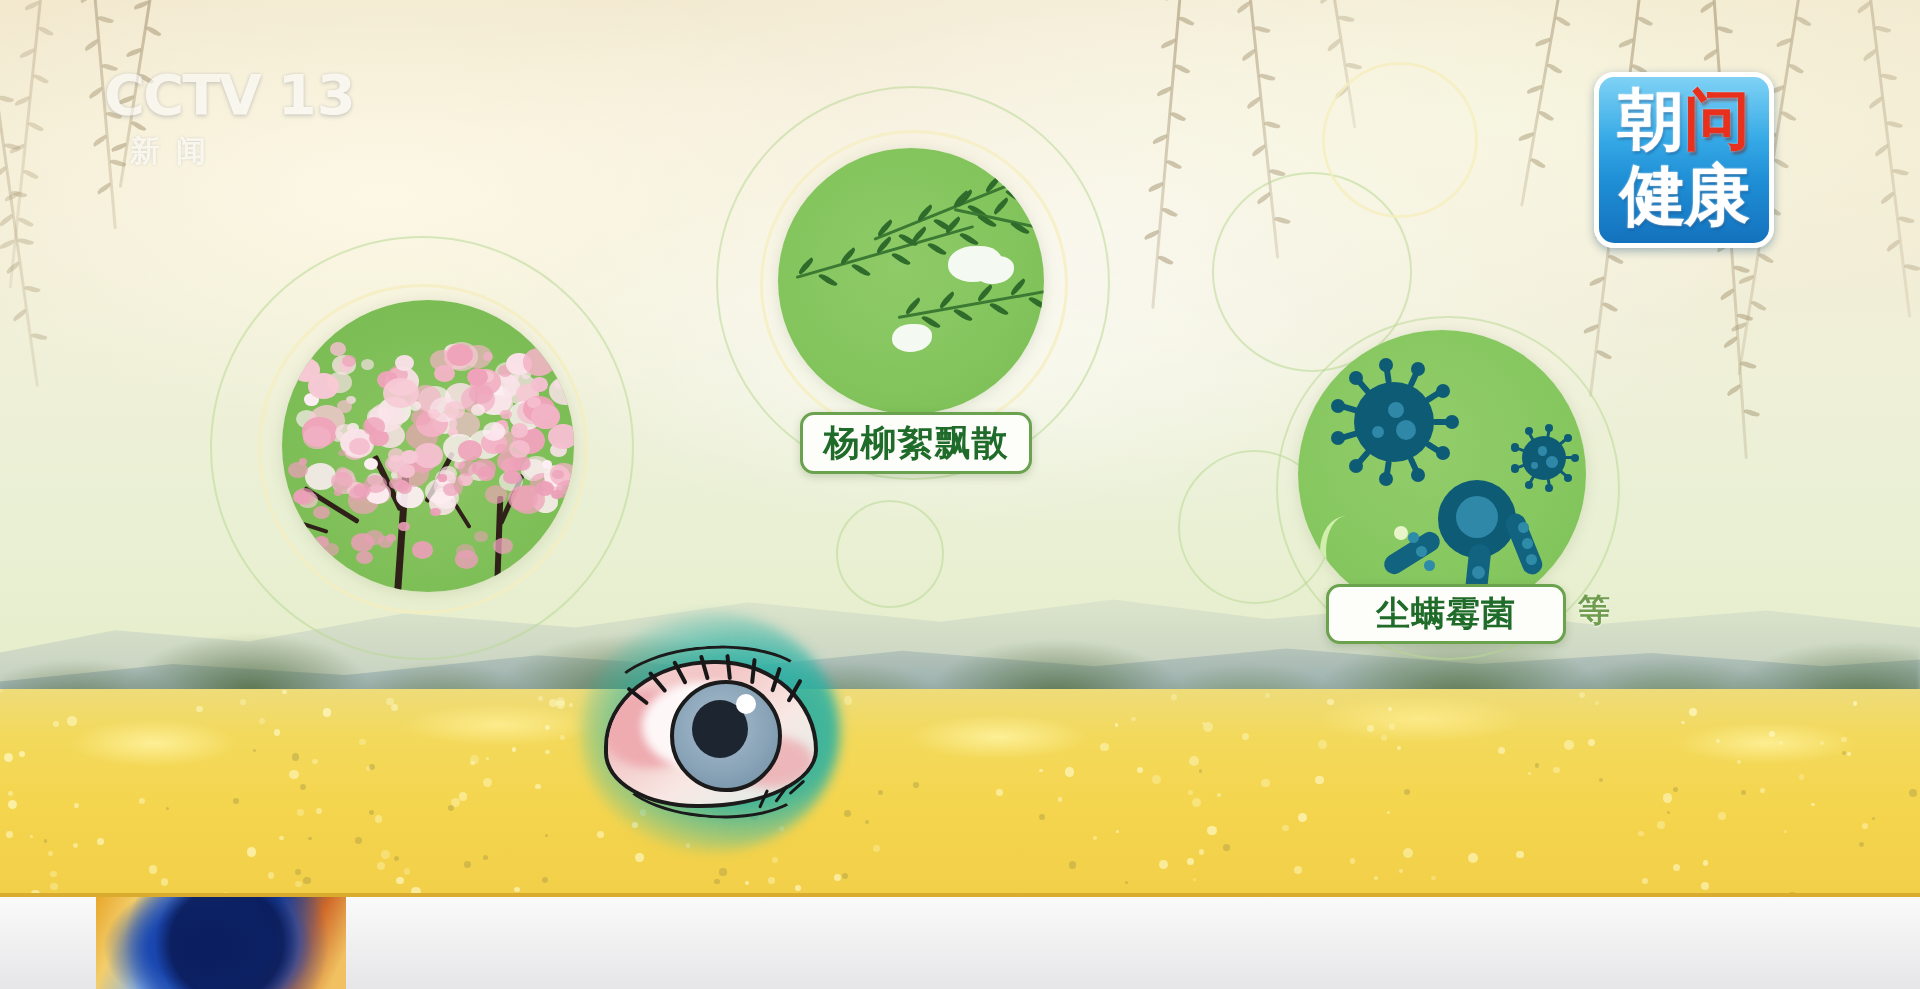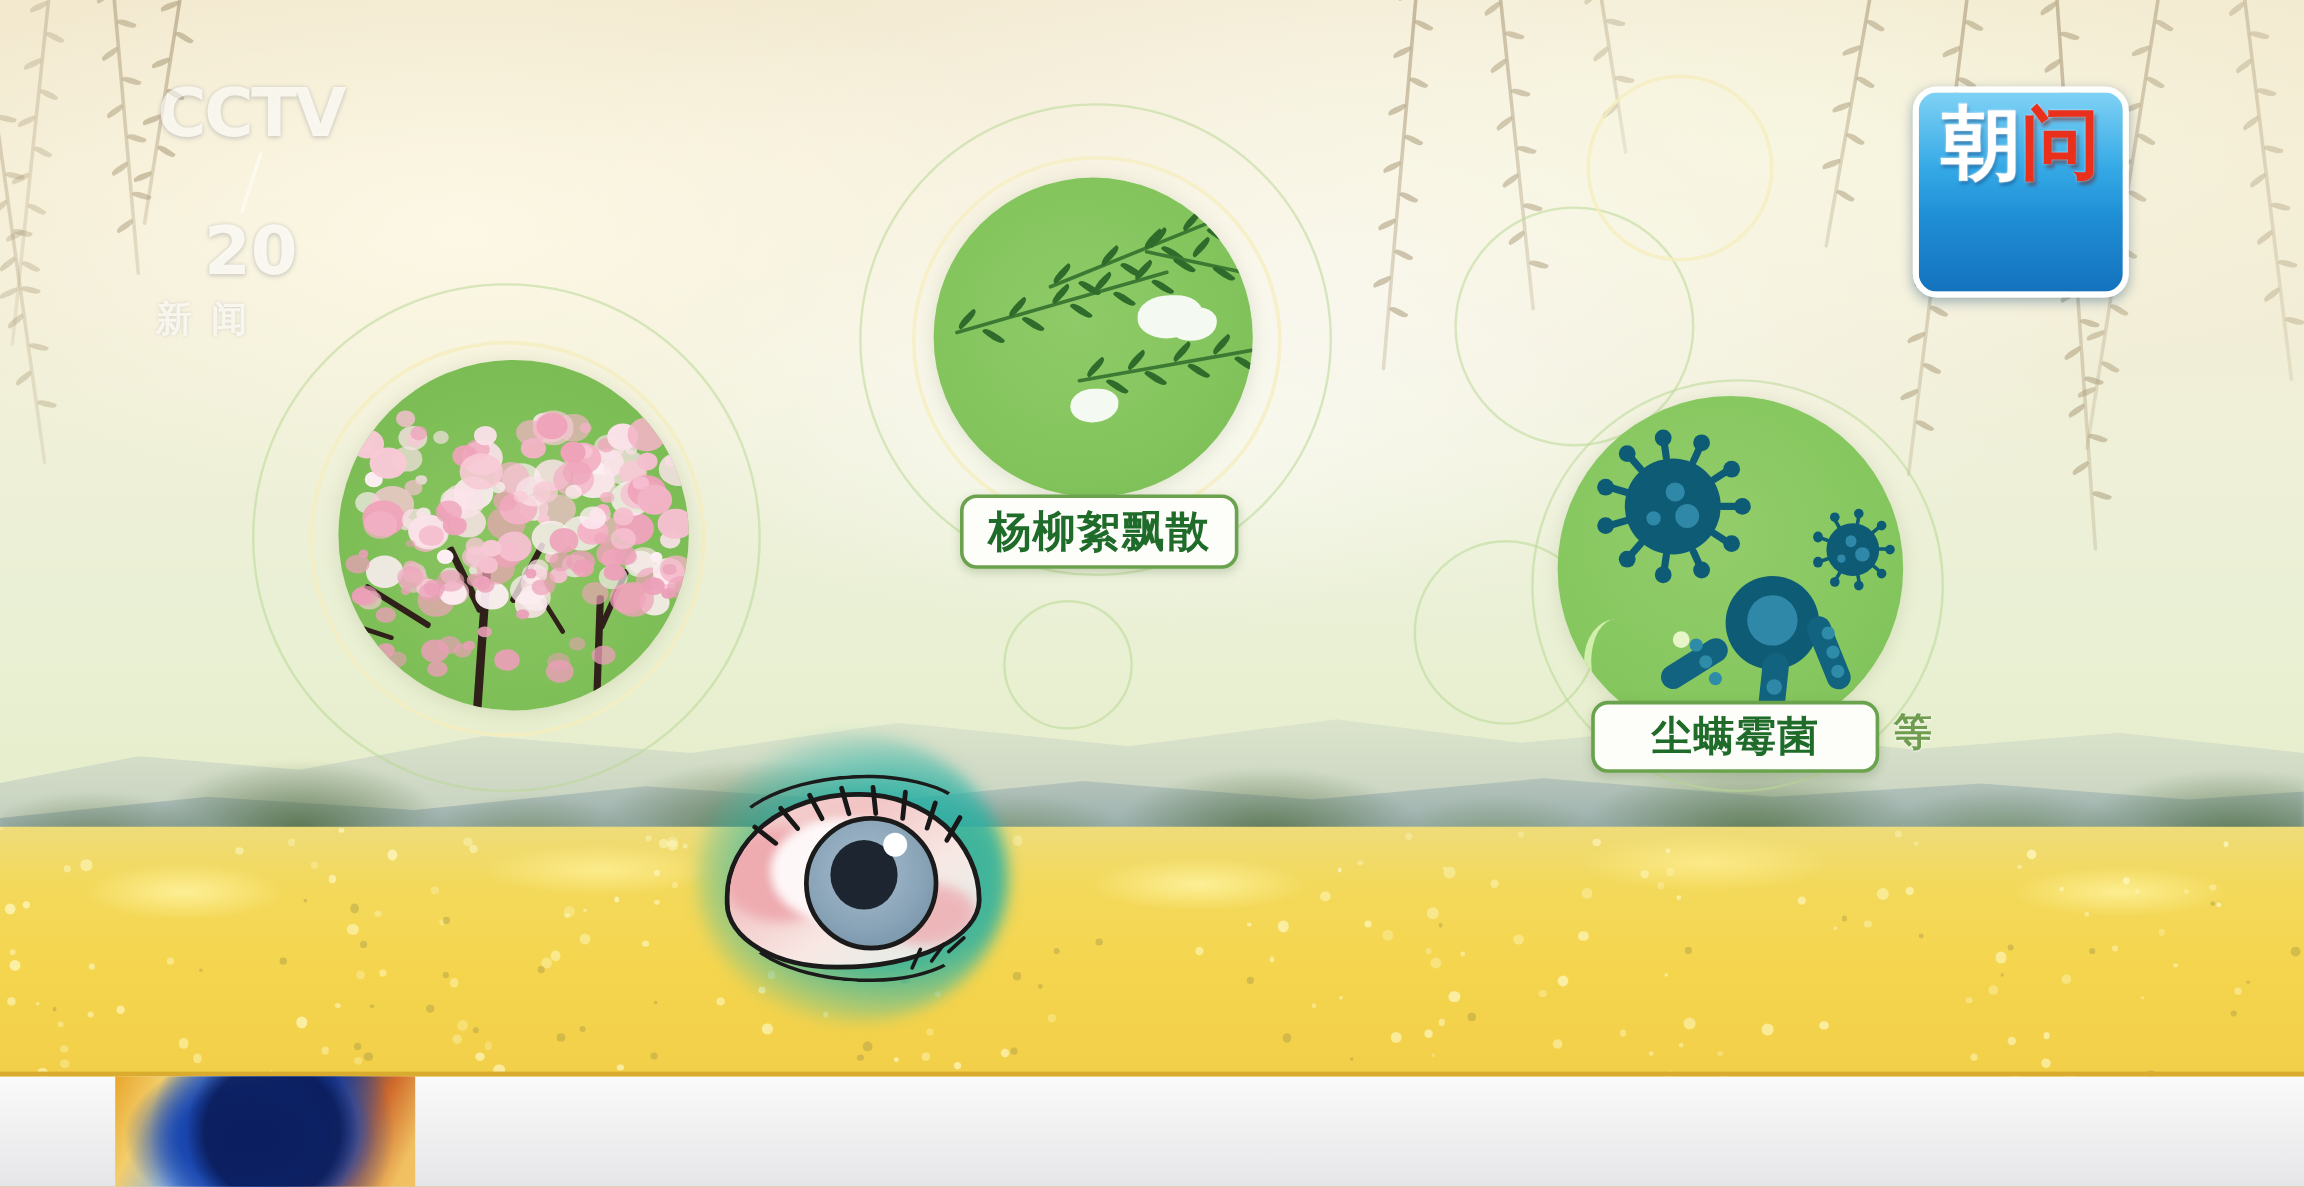--- a/index.html
+++ b/index.html
@@ -1006,33 +1006,36 @@
         <div class="lash" style="left:178px;top:176px;width:3px;height:20px;transform:rotate(24deg);"></div>
         <div class="lash" style="left:194px;top:170px;width:3px;height:20px;transform:rotate(36deg);"></div>
         <div class="lash" style="left:208px;top:162px;width:3px;height:20px;transform:rotate(48deg);"></div>
       </div>
 
     <div class="lidline" style="left:26px;top:34px;width:202px;height:92px;transform:rotate(-4deg);"></div>
     <div class="lidline" style="left:36px;top:120px;width:186px;height:80px;transform:rotate(184deg);"></div>
   </div>
 
   <div class="cctv" style="left:104px;top:62px;width:210px;height:108px;">
-    <div style="display:flex;align-items:center;flex-direction:column;">
+    <div style="display:flex;align-items:center;">
       <span class="mark" style="font-size:56px;">CCTV</span>
       <span style="display:inline-block;width:3px;height:50px;background:rgba(255,255,255,.8);transform:skewX(-18deg);margin:0 9px;"></span>
-      <span class="mark" style="font-size:56px;letter-spacing:0;">20</span>
+      <span class="mark" style="font-size:56px;letter-spacing:0;">13</span>
     </div>
     <div class="sub" style="font-size:30px;margin-top:4px;margin-left:26px;">新闻</div>
   </div>
 
   <div class="proglogo" style="left:1594px;top:72px;width:170px;height:166px;">
     <div class="pl-row" style="top:6px;height:74px;">
       <span class="pl-ch" style="font-size:66px;">朝</span>
       <span class="pl-ch red" style="font-size:66px;">问</span>
     </div>
+    <div class="pl-row" style="top:82px;height:74px;">
+      <span class="pl-ch" style="font-size:66px;letter-spacing:-2px;">健康</span>
+    </div>
   </div>
 
 
   <div class="lt-bar" style="height:92px;">
     <div class="lt-orn"></div>
   </div>
 
 </div>
 
 </body></html>

